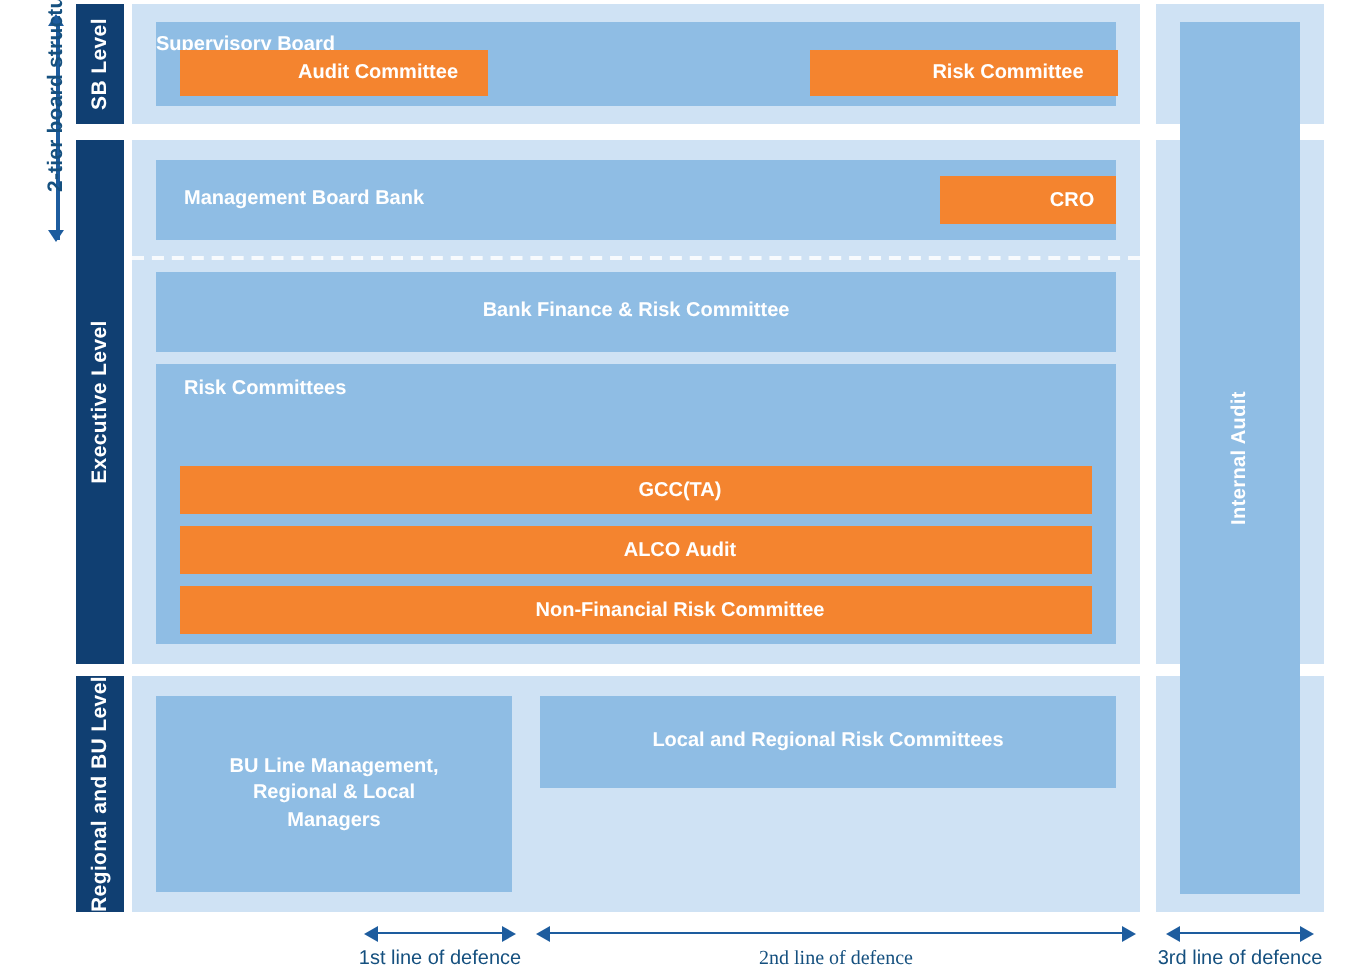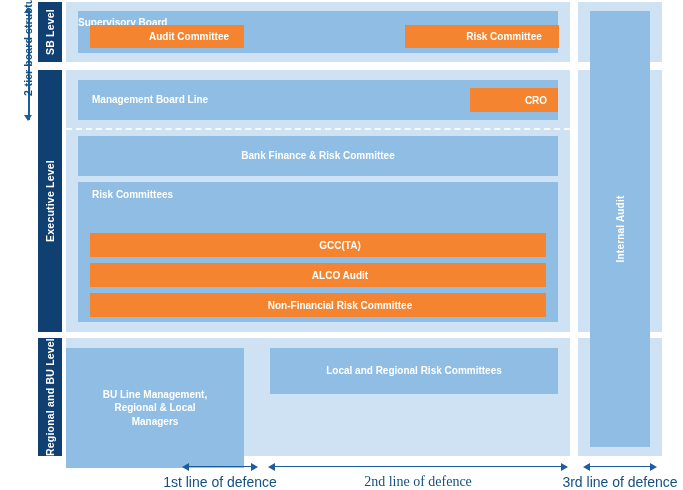--- a/index.html
+++ b/index.html
@@ -141,21 +141,21 @@
     border-top: 4.5px solid transparent;
     border-bottom: 4.5px solid transparent;
   }
   .defence-arrow-left  { left: 0;  border-right: 7px solid #1d5c9e; }
   .defence-arrow-right { right: 0; border-left: 7px solid #1d5c9e; }
   .defence-label {
     position: absolute;
     top: 16px; left: 0; width: 100%;
     text-align: center;
     color: #15507f;
-    font-size: 14px;
+    font-size: 10px;
     white-space: nowrap;
   }
 </style>
 </head>
 <body>
 
 <div class="abs" id="board-structure-axis">
   <div class="axis-line"></div>
   <div class="arrow-up"></div>
   <div class="arrow-down"></div>
@@ -178,21 +178,21 @@
   </div>
 </div>
 
 <div class="abs level-bar" style="left:38px; top:70px; width:24px; height:262px;">
   <span>Executive Level</span>
 </div>
 
 <div class="abs panel-bg" style="left:66px; top:70px; width:504px; height:262px;">
 
   <div class="abs box-blue left-label" style="left:12px; top:10px; width:480px; height:40px;">
-    <span>Management Board Line</span>
+    <span>Management Board Bank</span>
   </div>
   <div class="abs box-orange" style="left:404px; top:18px; width:88px; height:24px;">
     <span>CRO</span>
   </div>
 
   <div class="abs" id="executive-dashed-divider" style="left:0px; top:58px; width:504px; height:0;"></div>
 
   <div class="abs box-blue" style="left:12px; top:66px; width:480px; height:40px;">
     <span>Bank Finance &amp; Risk Committee</span>
   </div>
@@ -211,21 +211,21 @@
     <span>Non-Financial Risk Committee</span>
   </div>
 </div>
 
 <div class="abs level-bar" style="left:38px; top:338px; width:24px; height:118px;">
   <span>Regional and BU Level</span>
 </div>
 
 <div class="abs panel-bg" style="left:66px; top:338px; width:504px; height:118px;">
 
-  <div class="abs box-blue" style="left:0; top:10px; width:178px; height:120px; white-space:pre-line;">
+  <div class="abs box-blue" style="left:12px; top:10px; width:178px; height:98px; white-space:pre-line;">
     <span>BU Line Management,
 Regional &amp; Local
 Managers</span>
   </div>
 
   <div class="abs box-blue" style="left:204px; top:10px; width:288px; height:46px;align-items:center;">
     <span>Local and Regional Risk Committees</span>
   </div>
 
 </div>

